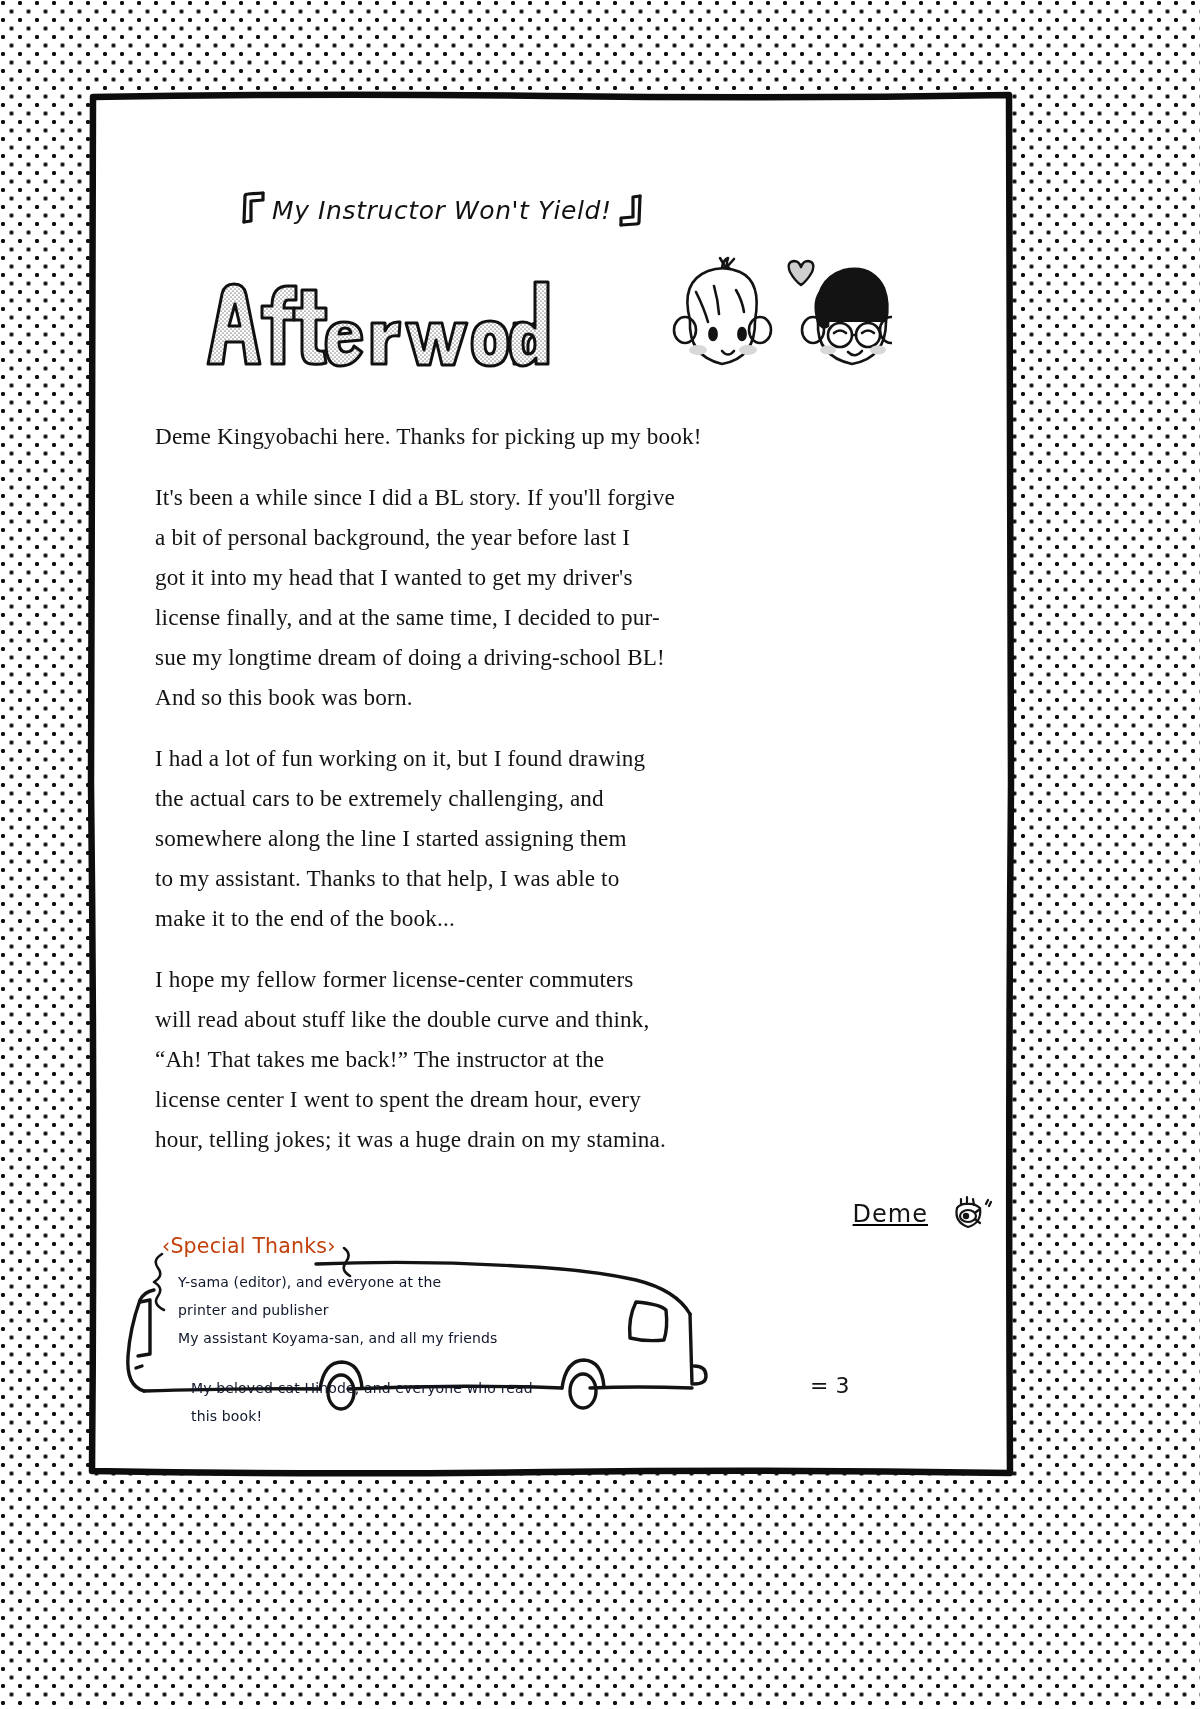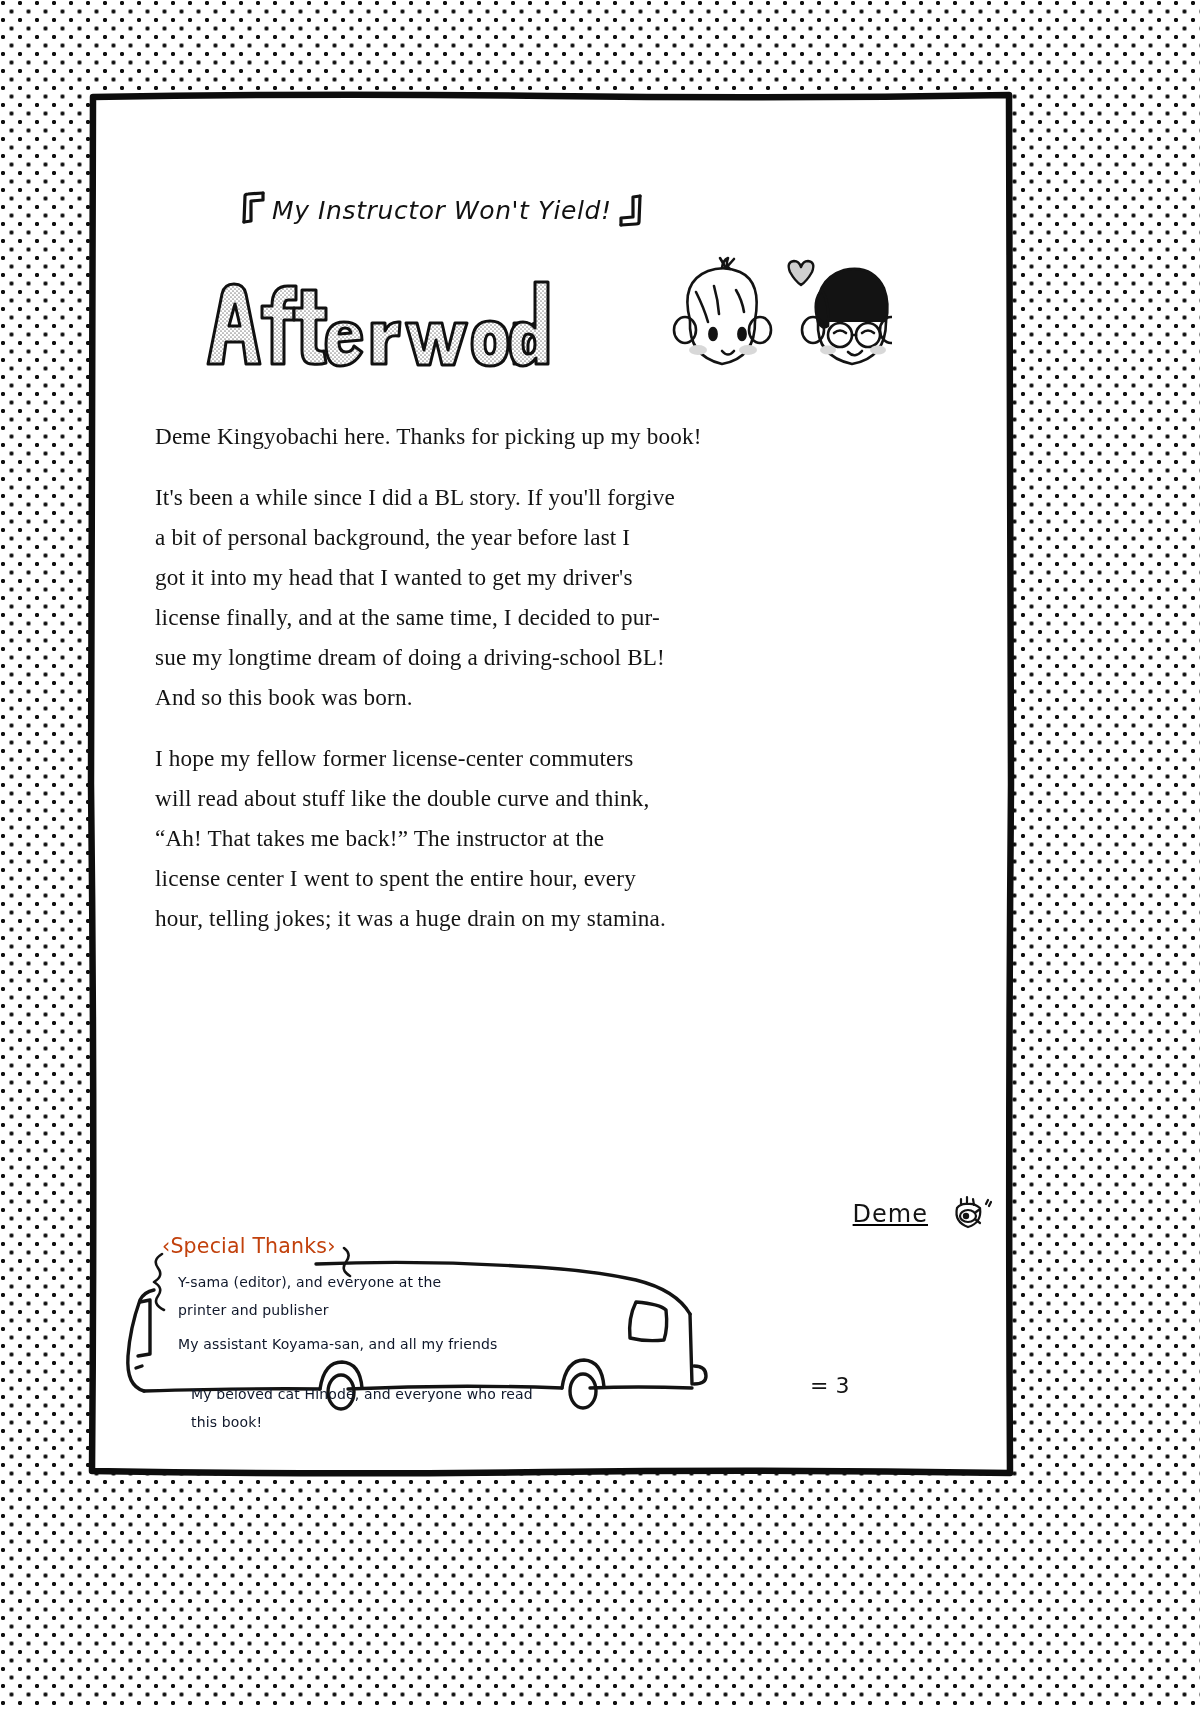--- a/index.html
+++ b/index.html
@@ -160,21 +160,21 @@
   .thanks-item {
     font-family: "DejaVu Sans", sans-serif;
     font-size: 14px;
     line-height: 28px;
     color: #0f172a;
     letter-spacing: 0.15px;
     margin: 0;
     white-space: pre-line;
   }
   .thanks-item.gap { margin-top: 22px; margin-left: 13px; }
-  .thanks-item.tight { margin-top: 6px; }
+  .thanks-item.tight { }
 
   .exhaust {
     position: absolute;
     left: 718px;
     top: 143px;
     font-family: "DejaVu Sans", sans-serif;
     font-size: 22px;
     color: #141414;
   }
 </style>
@@ -278,24 +278,29 @@
       </div>
 
       <div class="body-copy">
         <p class="para">Deme Kingyobachi here. Thanks for picking up my book!</p>
         <p class="para">It's been a while since I did a BL story. If you'll forgive
 a bit of personal background, the year before last I
 got it into my head that I wanted to get my driver's
 license finally, and at the same time, I decided to pur-
 sue my longtime dream of doing a driving-school BL!
 And so this book was born.</p>
+        <p class="para">I had a lot of fun working on it, but I found drawing
+the actual cars to be extremely challenging, and
+somewhere along the line I started assigning them
+to my assistant. Thanks to that help, I was able to
+make it to the end of the book...</p>
         <p class="para">I hope my fellow former license-center commuters
 will read about stuff like the double curve and think,
 “Ah! That takes me back!” The instructor at the
-license center I went to spent the entire hour, every
+license center I went to spent the dream hour, every
 hour, telling jokes; it was a huge drain on my stamina.</p>
       </div>
 
       <div class="signature">
         <span class="sig-name">Deme</span>
         <svg class="sig-stamp" width="48" height="48" viewBox="0 0 48 48">
           <g fill="none" stroke="#131313" stroke-width="2.2" stroke-linecap="round">
             <path d="M13 18 Q10 32 24 37 Q38 33 36 18 Q30 13 24 14 Q17 13 13 18 Z"></path>
             <path d="M17 9 L17 15 M23 7 L23 14 M29 9 L30 15"></path>
             <ellipse cx="24" cy="26" rx="8" ry="6"></ellipse>

